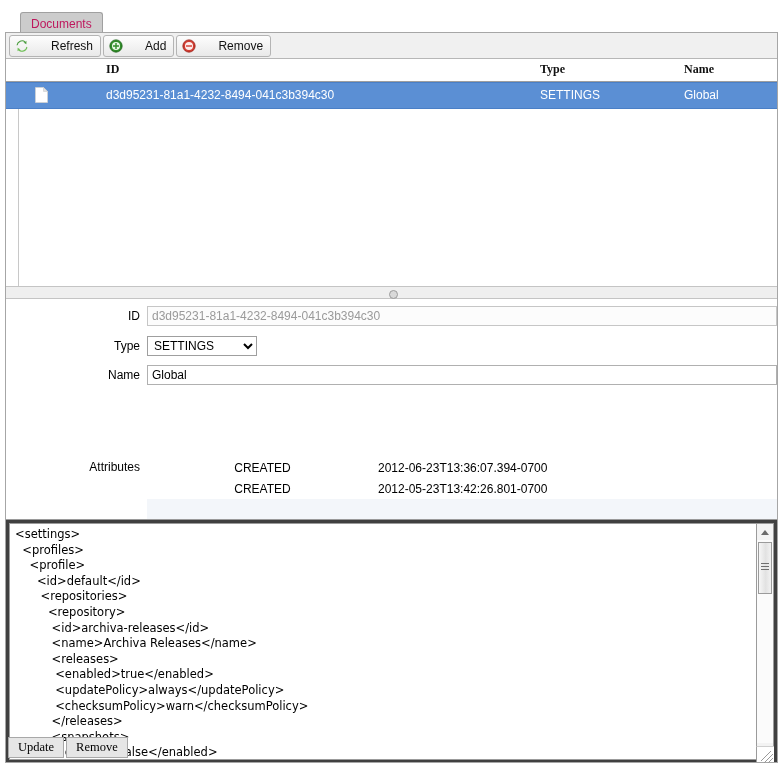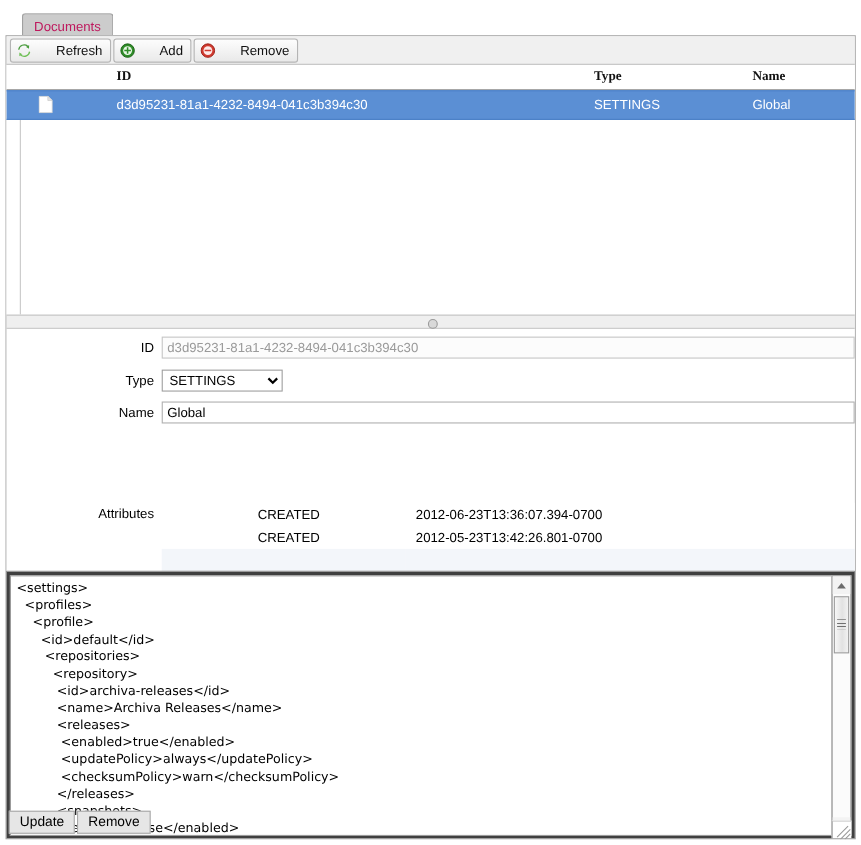--- a/index.html
+++ b/index.html
@@ -343,21 +343,21 @@
     left: 8px;
     top: 737px;
     display: flex;
   }
   .bbtn {
     height: 21px;
     padding: 0 9px;
     background: #e6e6e6;
     border: 1px solid #a8a8a8;
     font-size: 12.5px;
-    font-family: Liberation Sans, sans-serif;
+    font-family: Liberation Serif, serif;
     line-height: 19px;
     color: #000;
     cursor: default;
     box-sizing: border-box;
   }
   .bbtn + .bbtn { margin-left: 2px; }
 </style>
 </head>
 <body>
 

